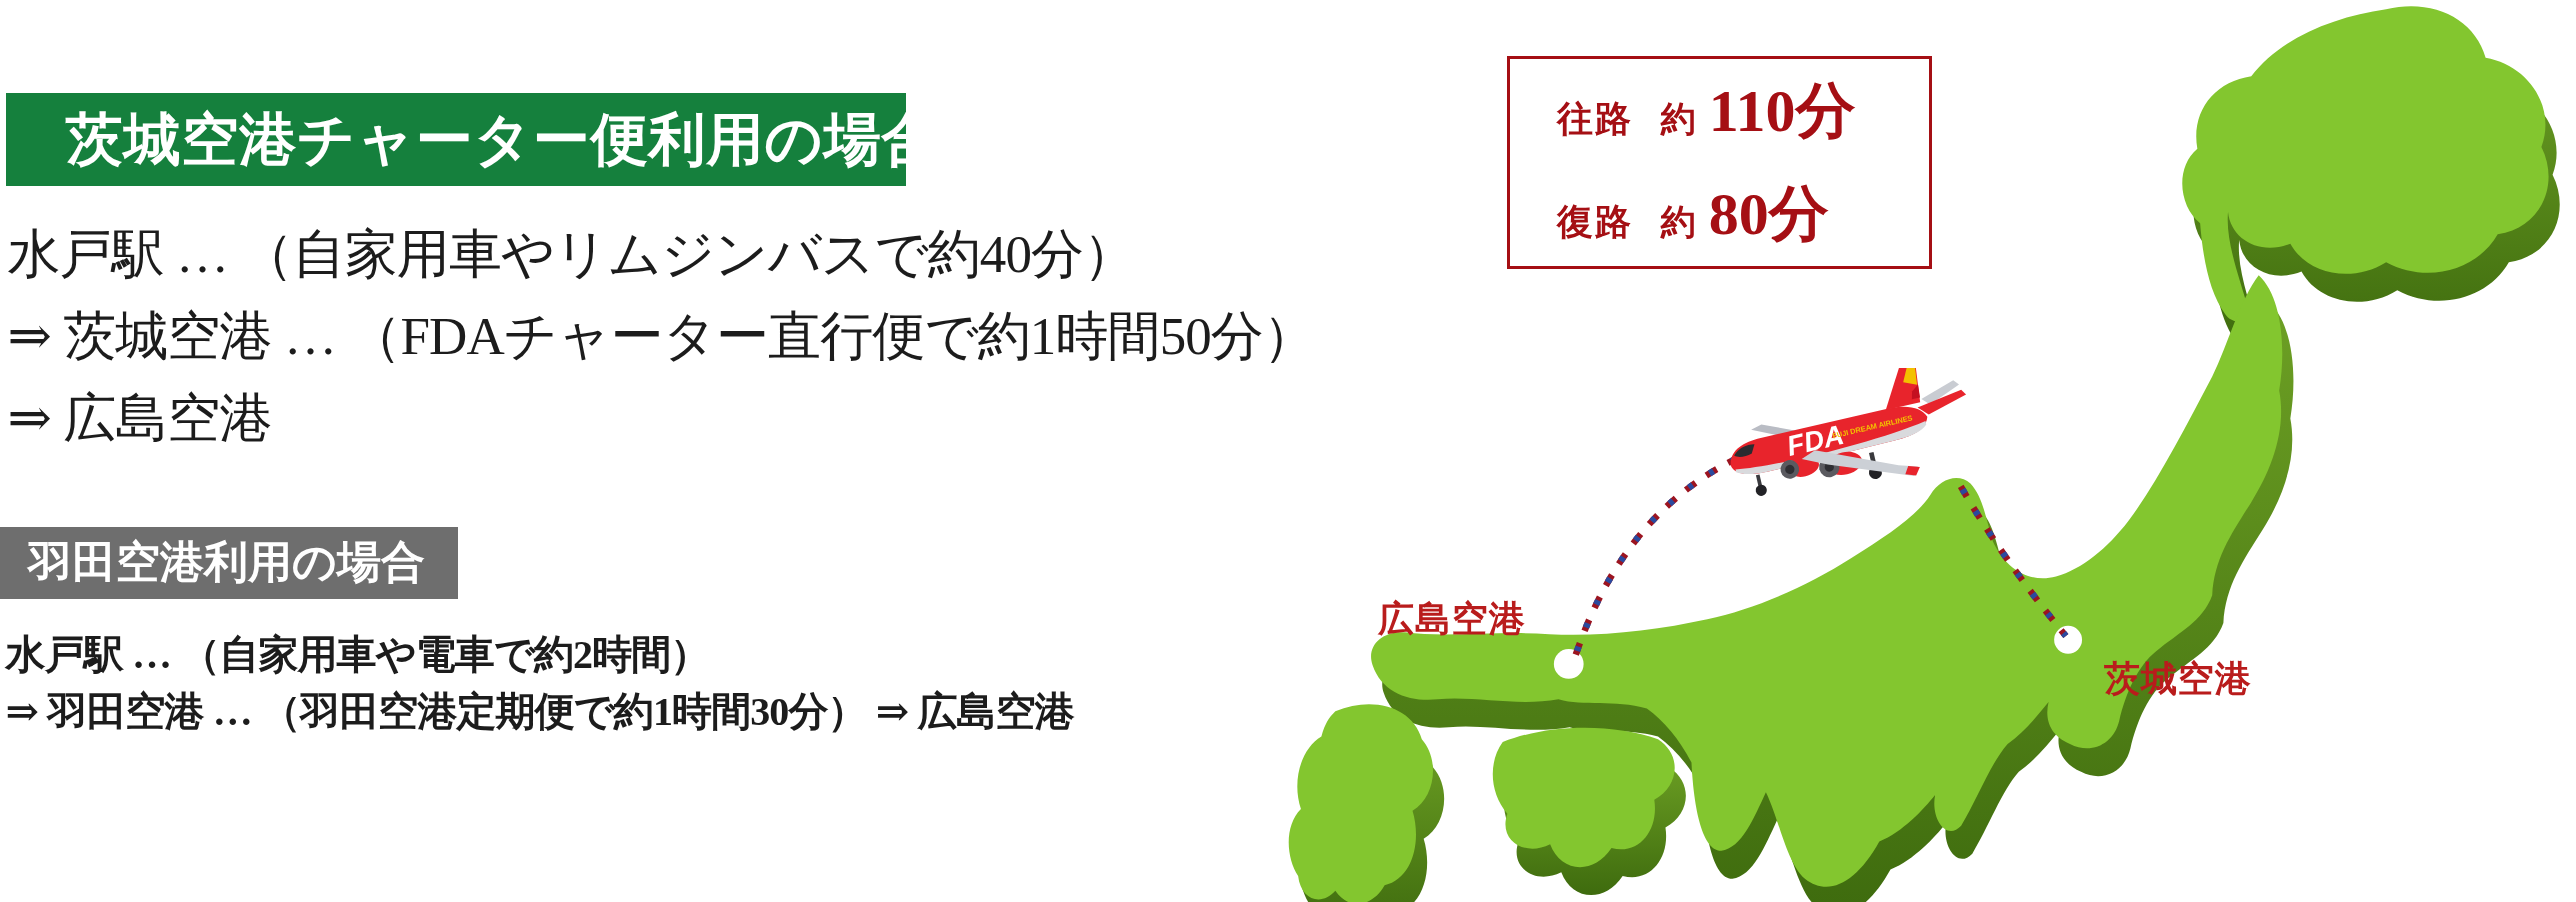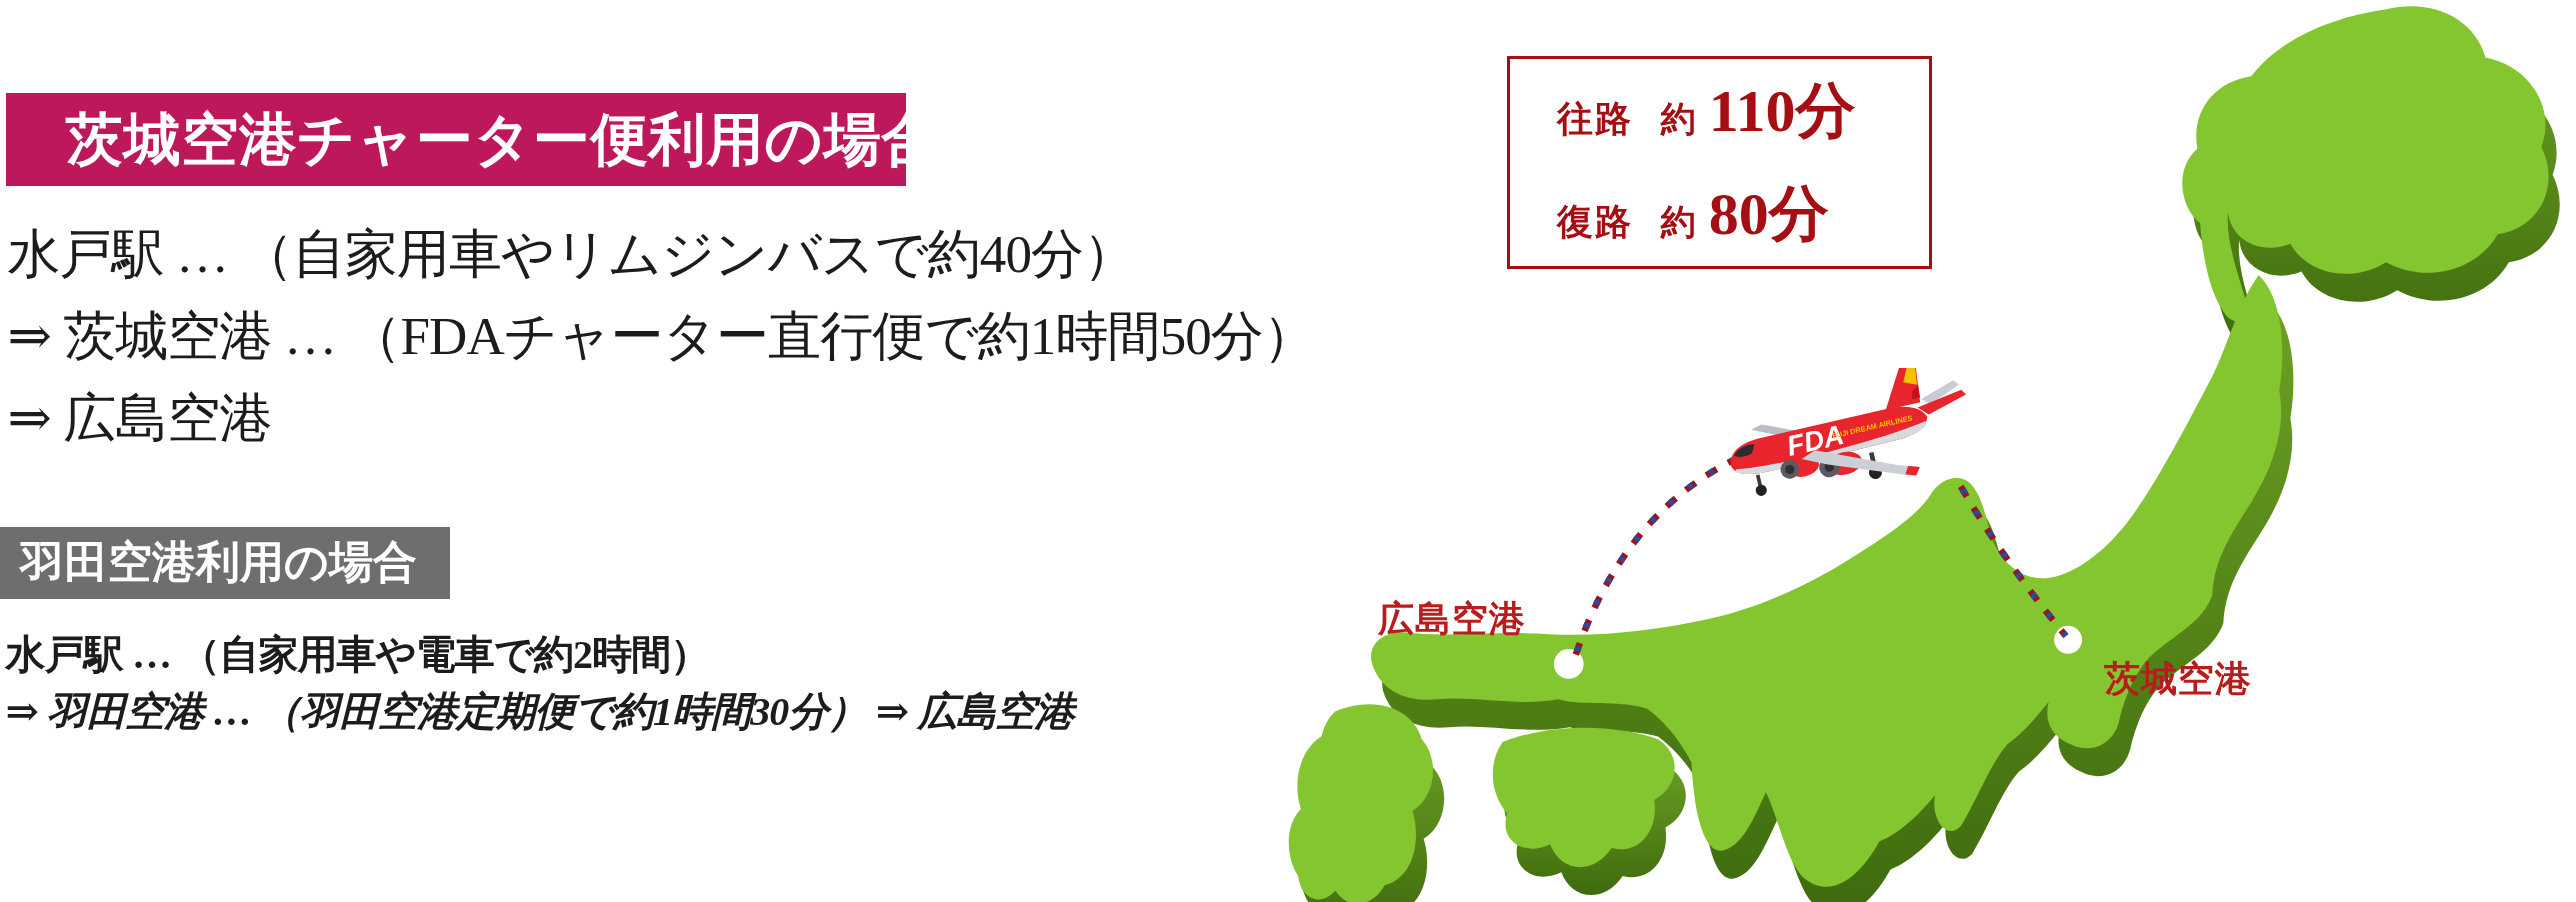--- a/index.html
+++ b/index.html
@@ -6,41 +6,41 @@
   body{
     width:2576px;height:902px;position:relative;overflow:hidden;
     background:#ffffff;
     font-family:"Liberation Serif","DejaVu Serif",serif;
   }
   .abs{position:absolute;}
 
   
   .banner-red{
     left:5.6px;top:93px;width:840px;height:93px;
-    background:#be185d;color:#ffffff;
+    background:#15803d;color:#ffffff;
     font-size:57px;font-weight:bold;line-height:93px;
     padding-left:60px;letter-spacing:0.9px;white-space:nowrap;
   }
   .charter-line{
     left:7.4px;color:#1c1c1c;font-size:53px;font-weight:normal;
     white-space:nowrap;letter-spacing:-0.9px;line-height:1.1;
   }
   .cl1{top:225px;} .cl2{top:307px;text-align:center;} .cl3{top:389px;}
 
   .banner-gray{
     left:0;top:527px;width:430px;height:72px;
     background:#6e6e6e;color:#ffffff;
     font-size:44px;font-weight:bold;line-height:72px;
-    padding-left:20px;white-space:nowrap;
+    padding-left:28px;white-space:nowrap;
   }
   .haneda-line{
     left:5.6px;color:#1c1c1c;font-size:40px;font-weight:bold;
     white-space:nowrap;letter-spacing:-0.9px;line-height:1.1;text-align:center;
   }
-  .hl1{top:633px;} .hl2{top:690px;font-style:italic;}
+  .hl1{top:633px;} .hl2{top:690px;}
 
   
   .fbox{
     left:1507px;top:56px;width:372px;height:207px;
     border:3.7px solid #a50f14;background:#ffffff;
     display:flex;flex-direction:column;justify-content:center;
     gap:22px;padding-left:47px;z-index:4;
   }
   .frow{display:flex;align-items:baseline;color:#a50f14;font-weight:bold;white-space:nowrap;}
   .flabel{font-size:36px;letter-spacing:1.9px;}

